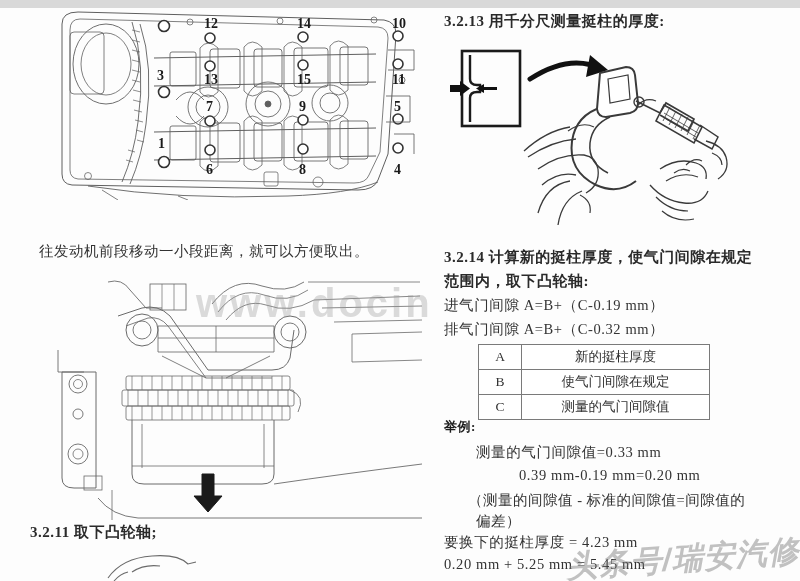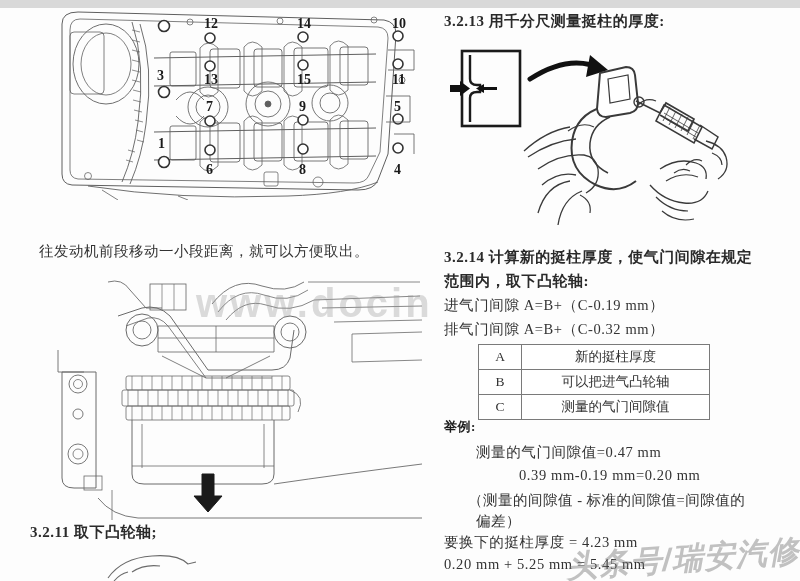--- a/index.html
+++ b/index.html
@@ -373,31 +373,31 @@
   <div class="txt body-line mono-val" style="left:444px; top:320px;">排气门间隙 A=B+（C-0.32 mm）</div>
 
   <table class="abc-table">
     <tbody>
         <tr>
       <td class="key">A</td>
       <td>新的挺柱厚度</td>
     </tr>
     <tr>
       <td class="key">B</td>
-      <td>可以把进气凸轮轴</td>
+      <td>使气门间隙在规定</td>
     </tr>
     <tr>
       <td class="key">C</td>
       <td>测量的气门间隙值</td>
     </tr>
   </tbody>
     </table>
 
   <div class="txt body-line bold-lead" style="left:444px; top:418px; font-size:13px;">举例:</div>
-  <div class="txt body-line mono-val" style="left:476px; top:443px;">测量的气门间隙值=0.47 mm</div>
+  <div class="txt body-line mono-val" style="left:476px; top:443px;">测量的气门间隙值=0.33 mm</div>
   <div class="txt body-line mono-val" style="left:476px; top:467px;margin-left:43px;">0.39 mm-0.19 mm=0.20 mm</div>
   <div class="txt body-line" style="left:468px; top:491px;">（测量的间隙值 - 标准的间隙值=间隙值的</div>
   <div class="txt body-line" style="left:476px; top:512px;">偏差）</div>
   <div class="txt body-line mono-val" style="left:444px; top:533px;">要换下的挺柱厚度 = 4.23 mm</div>
   <div class="txt body-line mono-val" style="left:444px; top:556px;">0.20 mm + 5.25 mm = 5.45 mm</div>
 
   <div class="wm wm-docin">www.docin</div>
   <div class="wm wm-bottom">头条号/瑞安汽修资料</div>
 
 </div>

